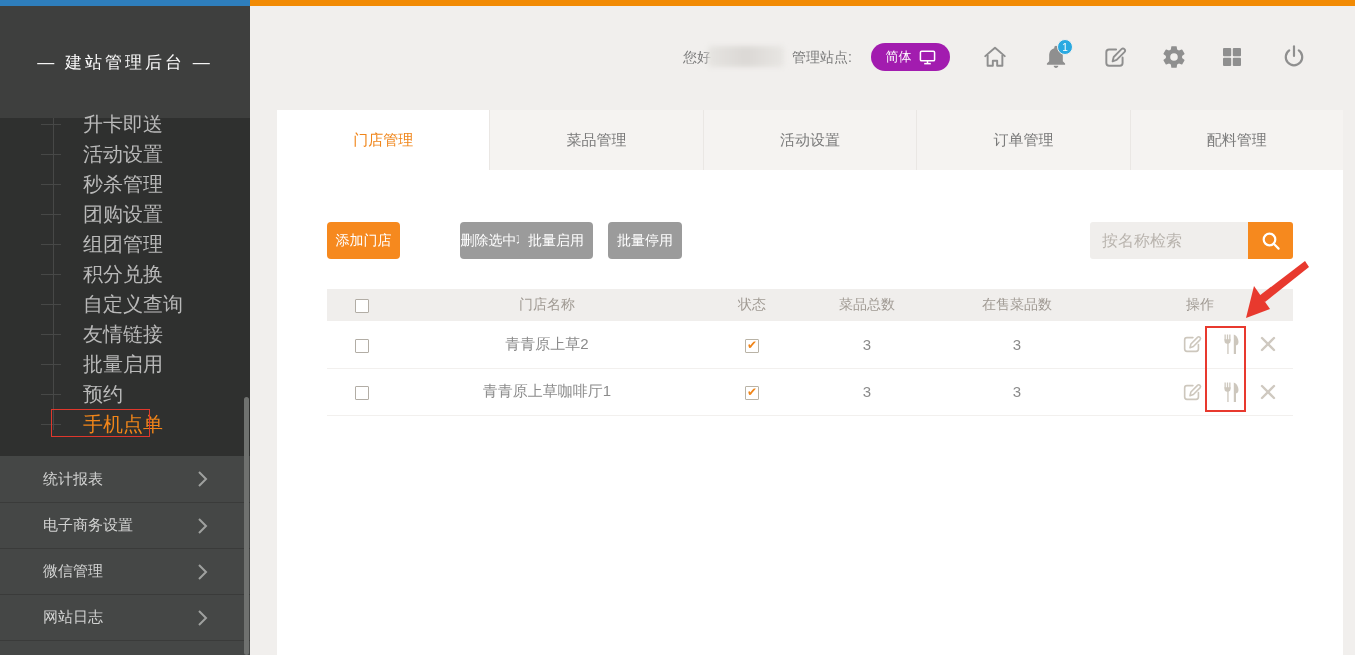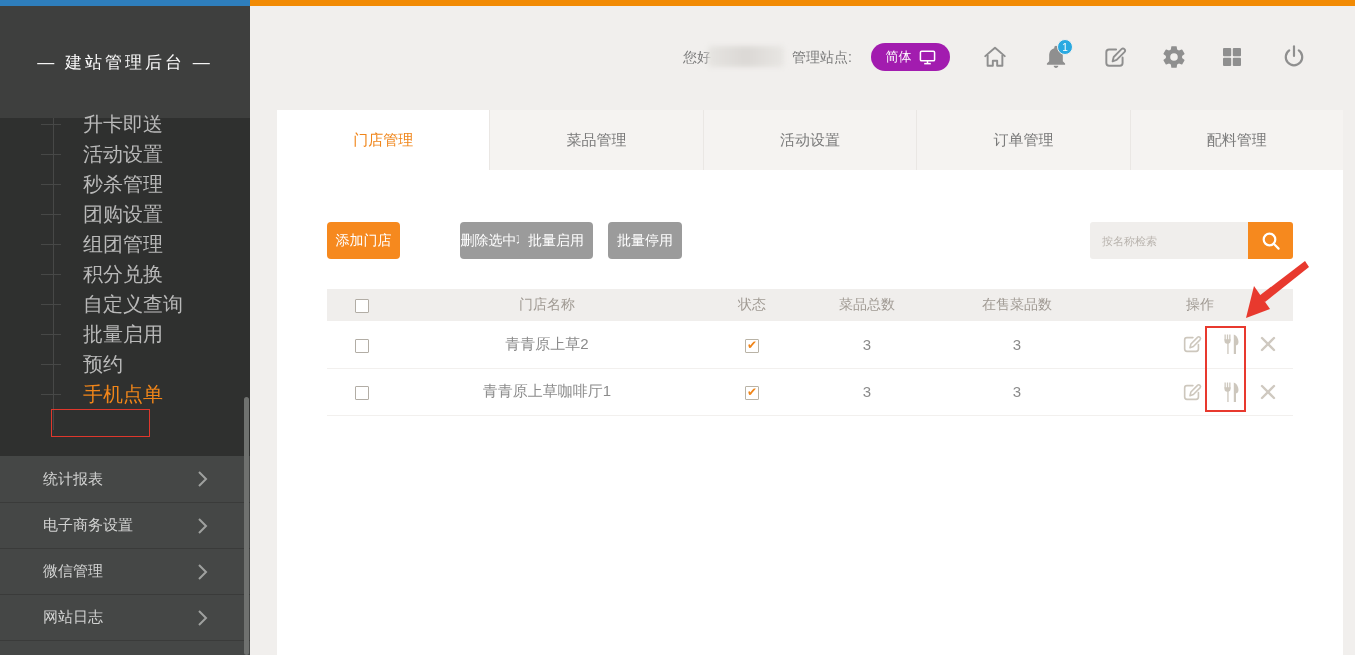--- a/index.html
+++ b/index.html
@@ -49,21 +49,21 @@
          color:#7a7a7a; background:#f5f3f1; border-left:1px solid #eae7e4; cursor:pointer; }
   .tab:first-child { border-left:none; }
   .tab.active { background:#fff; color:#f08519; }
 
   .btn { position:absolute; top:112px; height:37px; border:none; border-radius:4px; color:#fff;
          font-size:14px; cursor:pointer; font-family:inherit; }
   .btn.orange { background:#f6891e; }
   .btn.gray { background:#9b9b9b; }
 
   .search-input { position:absolute; left:813px; top:112px; width:158px; height:37px; background:#f0eeec;
-                  border:none; border-radius:3px 0 0 3px; padding:0 12px; font-size:11px; color:#6b6b6b;
+                  border:none; border-radius:3px 0 0 3px; padding:0 12px; font-size:16px; color:#6b6b6b;
                   font-family:inherit; outline:none; }
   .search-input::placeholder { color:#b9b4ae; }
   .search-btn { position:absolute; left:971px; top:112px; width:45px; height:37px; background:#f6891e;
                 border:none; border-radius:0 3px 3px 0; cursor:pointer; display:flex; align-items:center;
                 justify-content:center; }
 
   .store-table { position:absolute; left:50px; top:179px; width:966px; border-collapse:collapse; }
   .store-table th { height:32px; background:#f0eeec; color:#a09a93; font-size:14px; font-weight:normal; }
   .store-table td { height:47px; border-bottom:1px solid #f2f0ee; text-align:center;
                     color:#8b8b8b; font-size:15px; background:#fff; }
@@ -95,20 +95,21 @@
     <div class="sb-sub">
       <div class="tree-line"></div>
       <ul>
         <li>升卡即送</li>
         <li>活动设置</li>
         <li>秒杀管理</li>
         <li>团购设置</li>
         <li>组团管理</li>
         <li>积分兑换</li>
         <li>自定义查询</li>
+        <li>友情链接</li>
         <li>批量启用</li>
         <li>预约</li>
         <li class="hl">手机点单</li>
       </ul>
     </div>
     <div class="sb-groups">
       <div class="group-item">
         <span>统计报表</span>
         <svg width="11" height="18" viewBox="0 0 11 18">
             <polyline points="2,2 9,9 2,16" fill="none" stroke="#9fa19f" stroke-width="2"></polyline>

